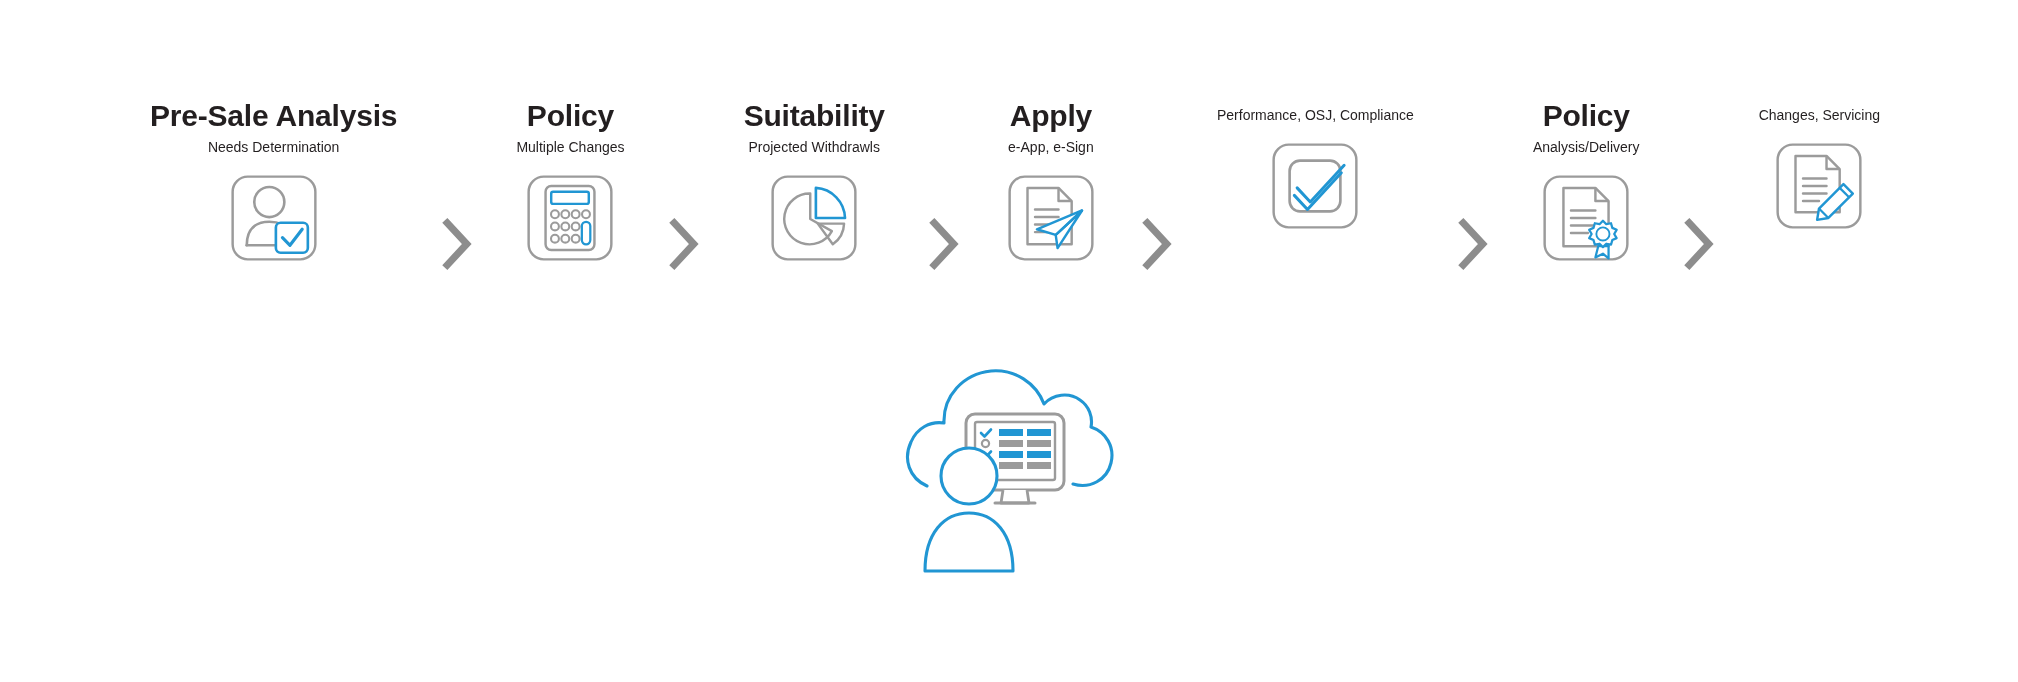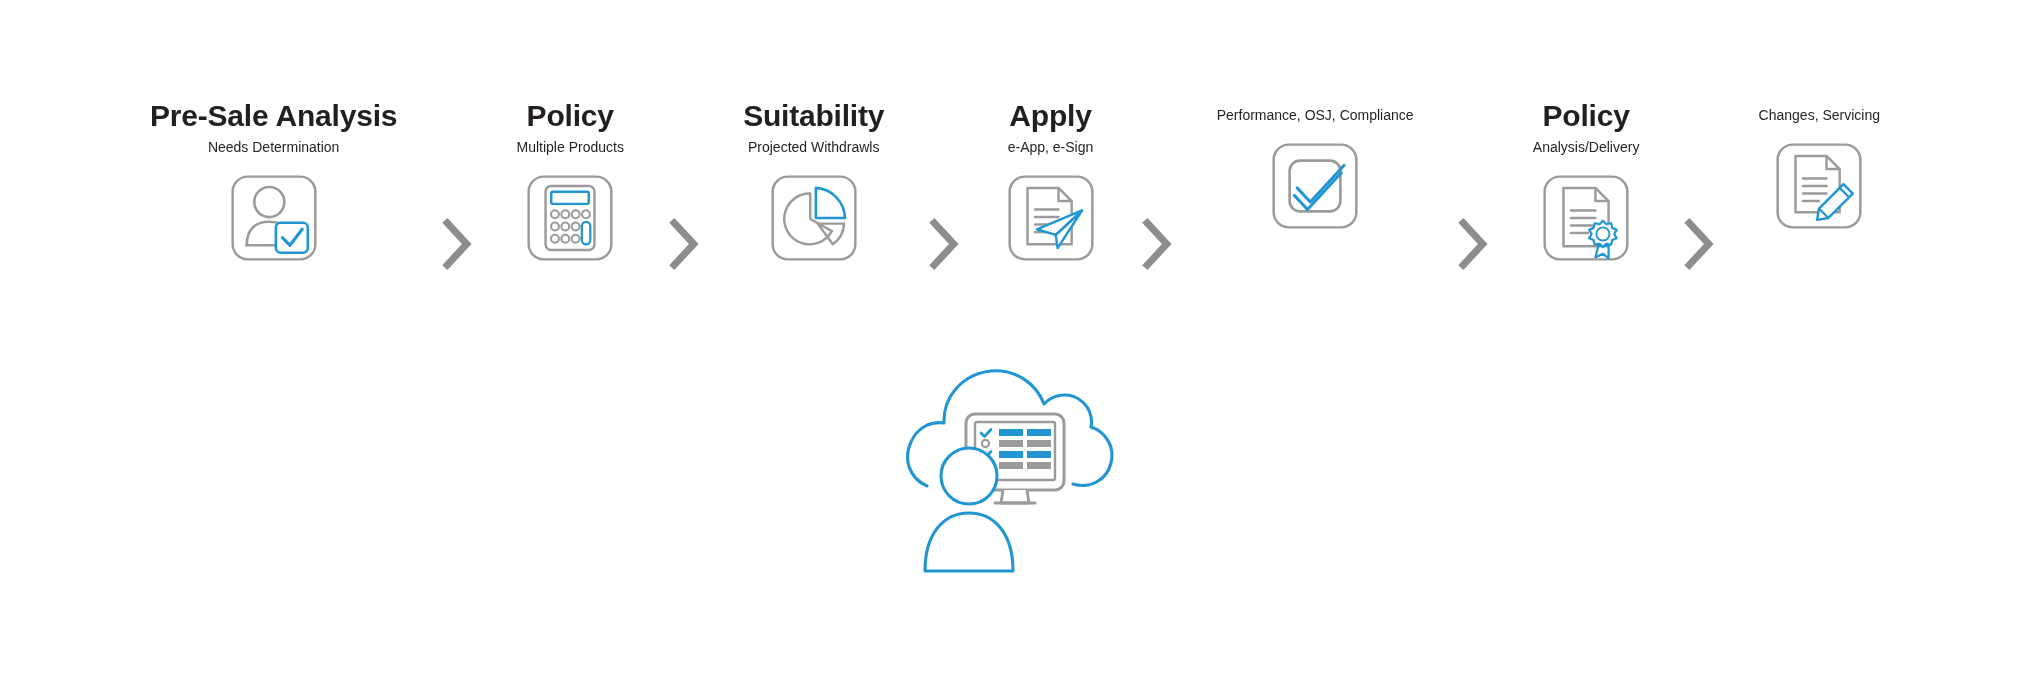--- a/index.html
+++ b/index.html
@@ -113,21 +113,21 @@
     <div class="spacer-flex"></div>
 
     <svg class="chevron" viewBox="0 0 30 40">
       <path d="M8 5 L22 20 L8 35" fill="none" stroke="#8d8d8d" stroke-width="5" stroke-linecap="square" stroke-linejoin="miter"></path>
     </svg>
 
     <div class="spacer-flex"></div>
 
     <div class="stage">
       <div class="stage-title">Policy</div>
-      <div class="stage-subtitle">Multiple Products</div>
+      <div class="stage-subtitle">Multiple Changes</div>
       <svg class="stage-icon" viewBox="0 0 100 100">
         <rect x="6" y="6" width="88" height="88" rx="16" ry="16" fill="none" stroke="#9b9b9b" stroke-width="2.6"></rect>
         <rect x="24" y="16" width="52" height="68" rx="6" ry="6" fill="none" stroke="#9b9b9b" stroke-width="2.6"></rect>
         <rect x="30" y="22" width="40" height="13" rx="2" ry="2" fill="none" stroke="#2196d3" stroke-width="2.6"></rect>
         <circle cx="34" cy="46" r="4.2" fill="none" stroke="#9b9b9b" stroke-width="2.2"></circle>
         <circle cx="45" cy="46" r="4.2" fill="none" stroke="#9b9b9b" stroke-width="2.2"></circle>
         <circle cx="56" cy="46" r="4.2" fill="none" stroke="#9b9b9b" stroke-width="2.2"></circle>
         <circle cx="67" cy="46" r="4.2" fill="none" stroke="#9b9b9b" stroke-width="2.2"></circle>
         <circle cx="34" cy="59" r="4.2" fill="none" stroke="#9b9b9b" stroke-width="2.2"></circle>
         <circle cx="45" cy="59" r="4.2" fill="none" stroke="#9b9b9b" stroke-width="2.2"></circle>

